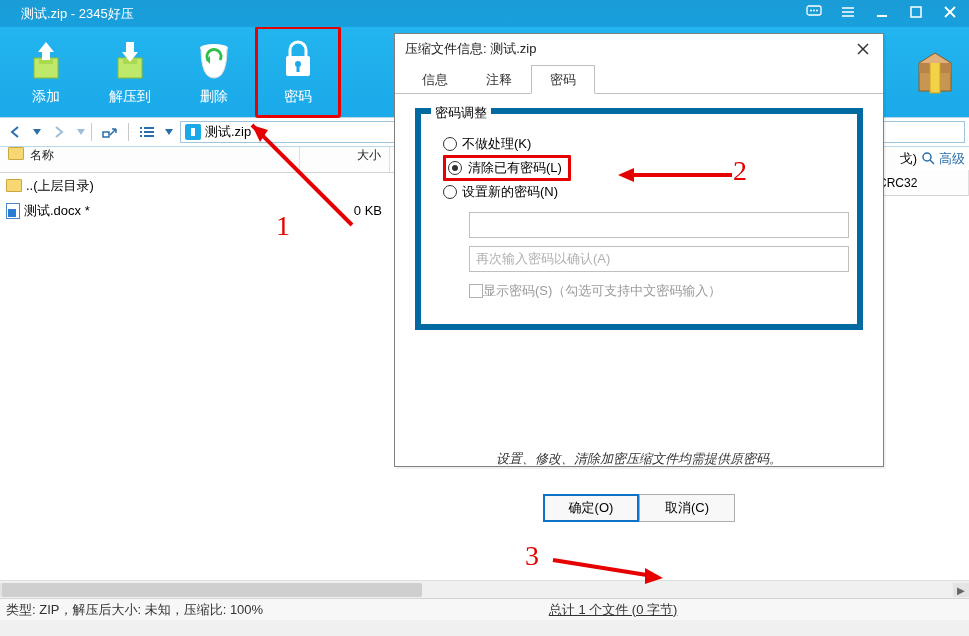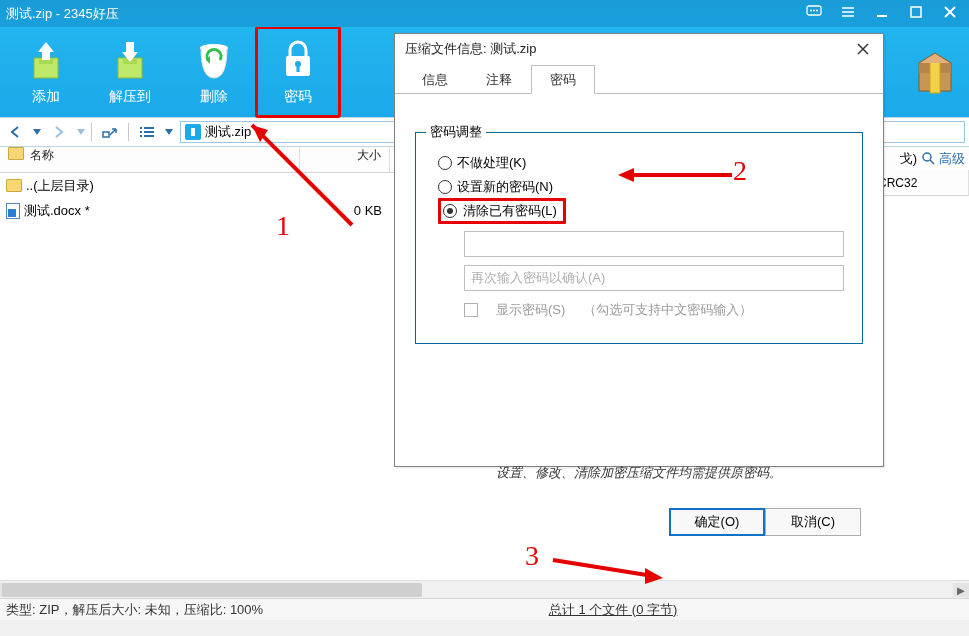--- a/index.html
+++ b/index.html
@@ -1,19 +1,19 @@
 <!DOCTYPE html>
 <html><head>
 <meta charset="utf-8">
 <style>
   * { box-sizing: border-box; margin: 0; padding: 0; font-family: "Microsoft YaHei", "SimSun", sans-serif; }
   body { width: 969px; height: 636px; background: #f0f0f0; overflow: hidden; position: relative; font-size: 13px; }
 
   
-  .titlebar { height: 27px; background: linear-gradient(#1a9cd6,#18a0dc); color: #fff; display: flex; align-items: center; padding-left: 6px; font-size: 13px; position: relative; }
+  .titlebar { height: 27px; background: linear-gradient(#1a9cd6,#18a0dc); color: #fff; display: flex; align-items: center; padding-left: 21px; font-size: 13px; position: relative; }
   .titlebar .win-controls { position: absolute; right: 2px; top: 0; display: flex; gap: 0; }
   .win-btn { width: 34px; height: 24px; display: flex; align-items: center; justify-content: center; color: #fff; }
   .win-btn svg { display:block; }
 
   
   .toolbar { height: 90px; background: linear-gradient(#23b5ef,#1aa9e9); display: flex; align-items: stretch; padding: 0 4px; }
   .tb-btn { width: 84px; display: flex; flex-direction: column; align-items: center; justify-content: center; color: #fff; font-size: 14px; gap: 6px; }
   .tb-btn .ico-wrap { width: 48px; height: 44px; display:flex; align-items:center; justify-content:center; }
   .tb-btn.highlight { outline: 3px solid #e60000; outline-offset: -2px; border-radius:2px; }
   .tb-spacer { flex:1; }
@@ -57,35 +57,35 @@
   
   .dialog { position:absolute; left:394px; top:33px; width:490px; height:434px; background:#fff; border:1px solid #808080; box-shadow: 2px 2px 0 rgba(0,0,0,.05); z-index:50; }
   .dlg-title { height:30px; display:flex; align-items:center; justify-content:space-between; padding:0 10px; font-size:13px; color:#222; }
   .dlg-close { width:20px; height:20px; display:flex; align-items:center; justify-content:center; }
 
   .tabs { display:flex; height:30px; padding-left:8px; position:relative; border-bottom:1px solid #bfbfbf; }
   .tab { padding:0 18px; display:flex; align-items:center; font-size:13px; color:#333; border:1px solid transparent; border-bottom:none; position:relative; top:1px; }
   .tab.active { border-color:#bfbfbf; background:#fff; border-bottom:1px solid #fff; }
 
   .dlg-body { padding: 14px 20px 10px 20px; }
-  .group { border:1px solid #0369a1; padding: 18px 22px 24px 22px; position:relative;margin-top:24px; }
+  .group { border:6px solid #0369a1; padding: 18px 22px 24px 22px; position:relative; }
   .group .legend { position:absolute; top:-10px; left:10px; background:#fff; padding:0 4px; font-size:13px; }
   .radio-row { display:flex; align-items:center; gap:5px; height:24px; font-size:13px; }
   .radio { width:14px; height:14px; border:1px solid #333; border-radius:50%; display:flex; align-items:center; justify-content:center; }
   .radio.sel::after { content:""; width:6px; height:6px; background:#333; border-radius:50%; }
   .hi-box { display:inline-flex; align-items:center; border:3px solid #e60000; padding:1px 6px 1px 2px; gap:6px; border-radius:1px; }
 
   .pw-input { width: 380px; height:26px; border:1px solid #bfbfbf; margin-top:8px; padding:0 6px; font-size:13px; color:#999; background:#fff; display:flex; align-items:center; }
   .pw-input.disabled { color:#b0b0b0; }
-  .chk-row { display:flex; align-items:center; gap:18px; margin-top:10px; font-size:13px; color:#9a9a9a; }
+  .chk-row { display:flex; align-items:center; gap:0; margin-top:10px; font-size:13px; color:#9a9a9a; }
   .chk { width:14px; height:14px; border:1px solid #b0b0b0; }
 
   .note { margin-top: 120px; text-align:center; font-size:13px; color:#333;font-style:italic; }
 
-  .dlg-btns { display:flex; justify-content:flex-end; padding: 16px 22px; }
+  .dlg-btns { display:flex; justify-content:center; padding: 16px 22px; }
   .btn { width:96px; height:28px; border:1px solid #adadad; background:#f8f8f8; display:flex; align-items:center; justify-content:center; font-size:13px; }
   .btn.primary { border:2px solid #0e72c8; }
 
   
   .ann-num { position:absolute; color:#e60000; font-size:28px; font-family: "Times New Roman", serif; z-index:200; }
   .ann-arrow { position:absolute; z-index:199; }
   .find-strip { position:absolute; right:0; top:147px; height:24px; display:flex; align-items:center; gap:4px; z-index:10; font-size:13px; background:#fff; padding:0 4px; }
   .find-strip .mag { color:#2a6fab; }
   .rightcol-head { position:absolute; right:0; top:170px; height:26px; width:98px; border-left:1px solid #e0e0e0; border-right:1px solid #e0e0e0; z-index:30; display:flex; align-items:center; padding:0 6px; font-size:12px; background:#fdfdfd; border-bottom:1px solid #d4d4d4;}
 
@@ -312,29 +312,29 @@
   <div class="dlg-body">
     <div class="group">
       <span class="legend">密码调整</span>
 
       <div class="radio-row">
         <span class="radio"></span>
         <span>不做处理(K)</span>
       </div>
 
       <div class="radio-row">
-        <span class="radio"></span>
-        <span>设置新的密码(N)</span>
-      </div>
-
-      <div class="radio-row">
         <span class="hi-box">
           <span class="radio sel"></span>
           <span style="text-decoration: underline dotted rgba(0,0,0,0);">清除已有密码(L)</span>
         </span>
+      </div>
+
+      <div class="radio-row">
+        <span class="radio"></span>
+        <span>设置新的密码(N)</span>
       </div>
 
       <div style="margin-left:26px;">
         <div class="pw-input disabled"></div>
         <div class="pw-input disabled">再次输入密码以确认(A)</div>
         <div class="chk-row">
           <span class="chk"></span>
           <span>显示密码(S)</span>
           <span>（勾选可支持中文密码输入）</span>
         </div>

